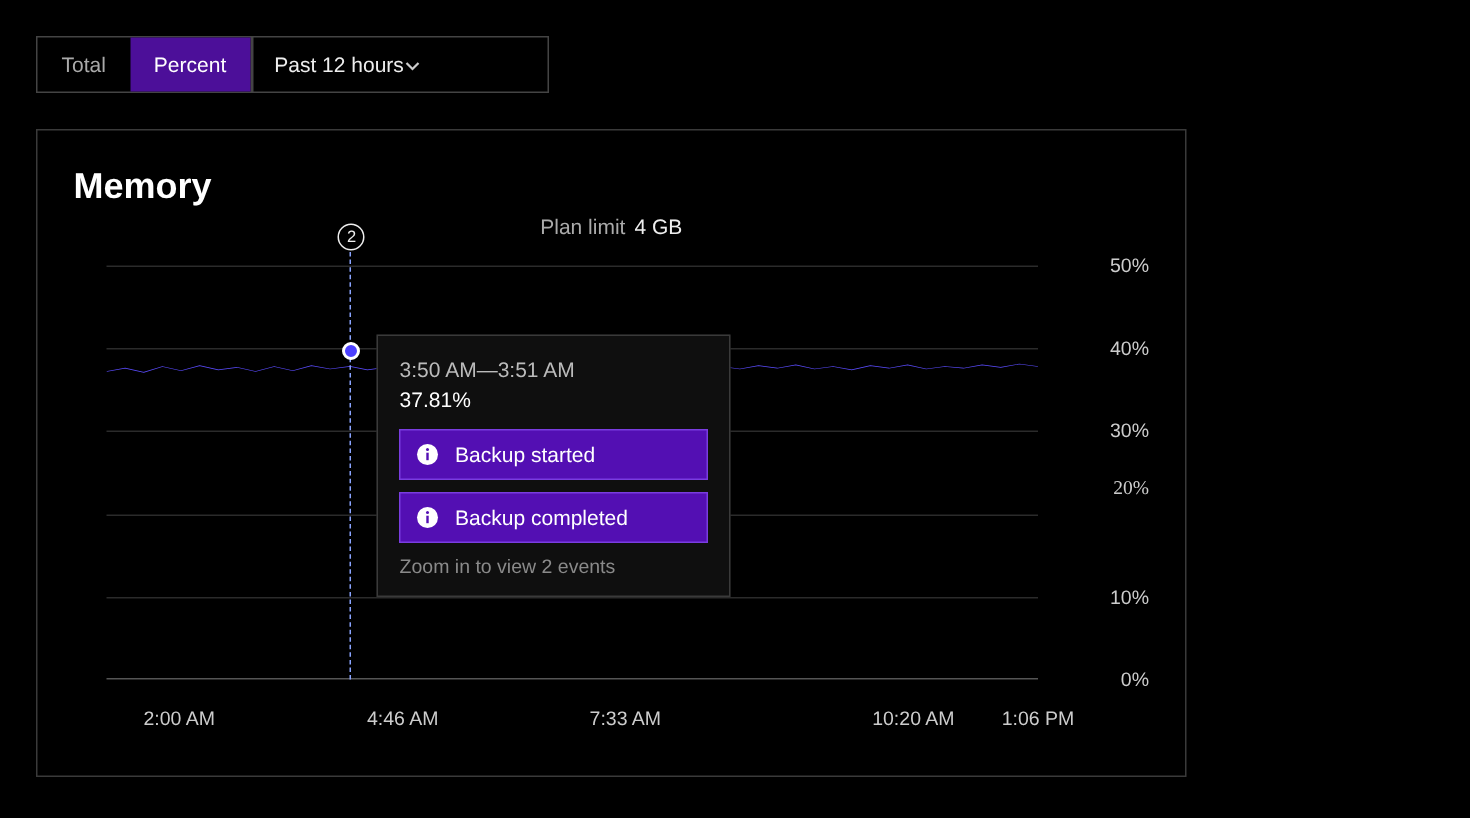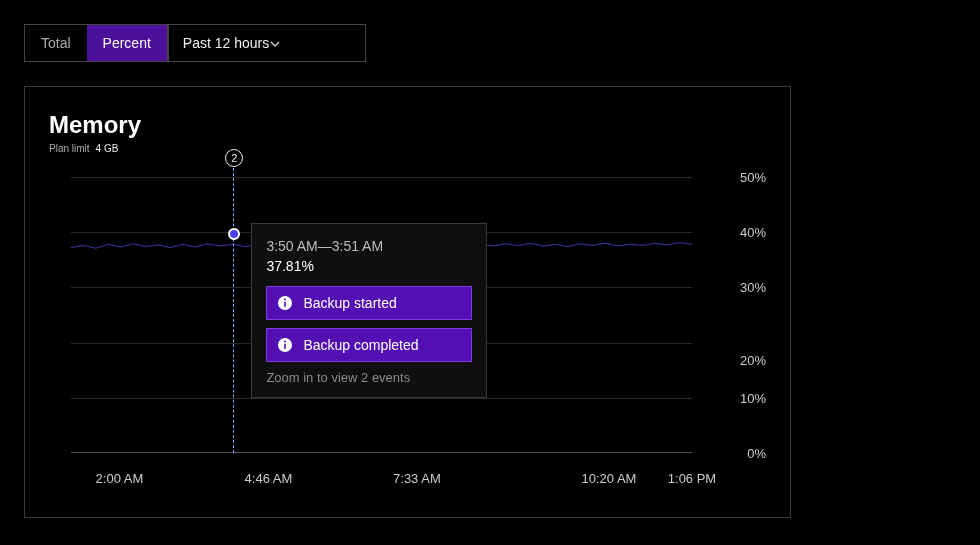--- a/index.html
+++ b/index.html
@@ -55,22 +55,23 @@
     height: 432px;
     position: relative;
     padding: 24px;
   }
   .panel-title {
     font-size: 24px;
     font-weight: 600;
     margin-bottom: 4px;
   }
   .panel-sub {
-    font-size: 10px;
+    font-size: 14px;
     color: #aaa;
+    text-align: center;
   }
   .panel-sub .val { color: #eee; margin-left: 6px; }
 
   .chart-area {
     position: absolute;
     left: 24px;
     right: 24px;
     top: 90px;
     bottom: 24px;
   }
@@ -229,18 +230,18 @@
     <div class="xaxis" id="xaxis">
         <div class="xtick" style="left: 7.8%; text-align: center;">2:00 AM</div>
         <div class="xtick" style="left: 31.8%;">4:46 AM</div>
         <div class="xtick" style="left: 55.7%;">7:33 AM</div>
         <div class="xtick" style="left: 79.7%; margin-left: 43px;">10:20 AM</div>
         <div class="xtick" style="left: 100%;">1:06 PM</div>
       </div>
 
   <div class="ytick" style="top: 276px;">0%</div>
       <div class="ytick" style="top: 220.8px;">10%</div>
-      <div class="ytick" style="top: 183px;">20%</div>
+      <div class="ytick" style="top: 148px; font-family: Liberation Serif, serif;">20%</div>
       <div class="ytick" style="top: 110.4px;">30%</div>
       <div class="ytick" style="top: 55.2px;">40%</div>
       <div class="ytick" style="top: 0px;">50%</div>
     </div>
 </div>
 
 </body></html>

